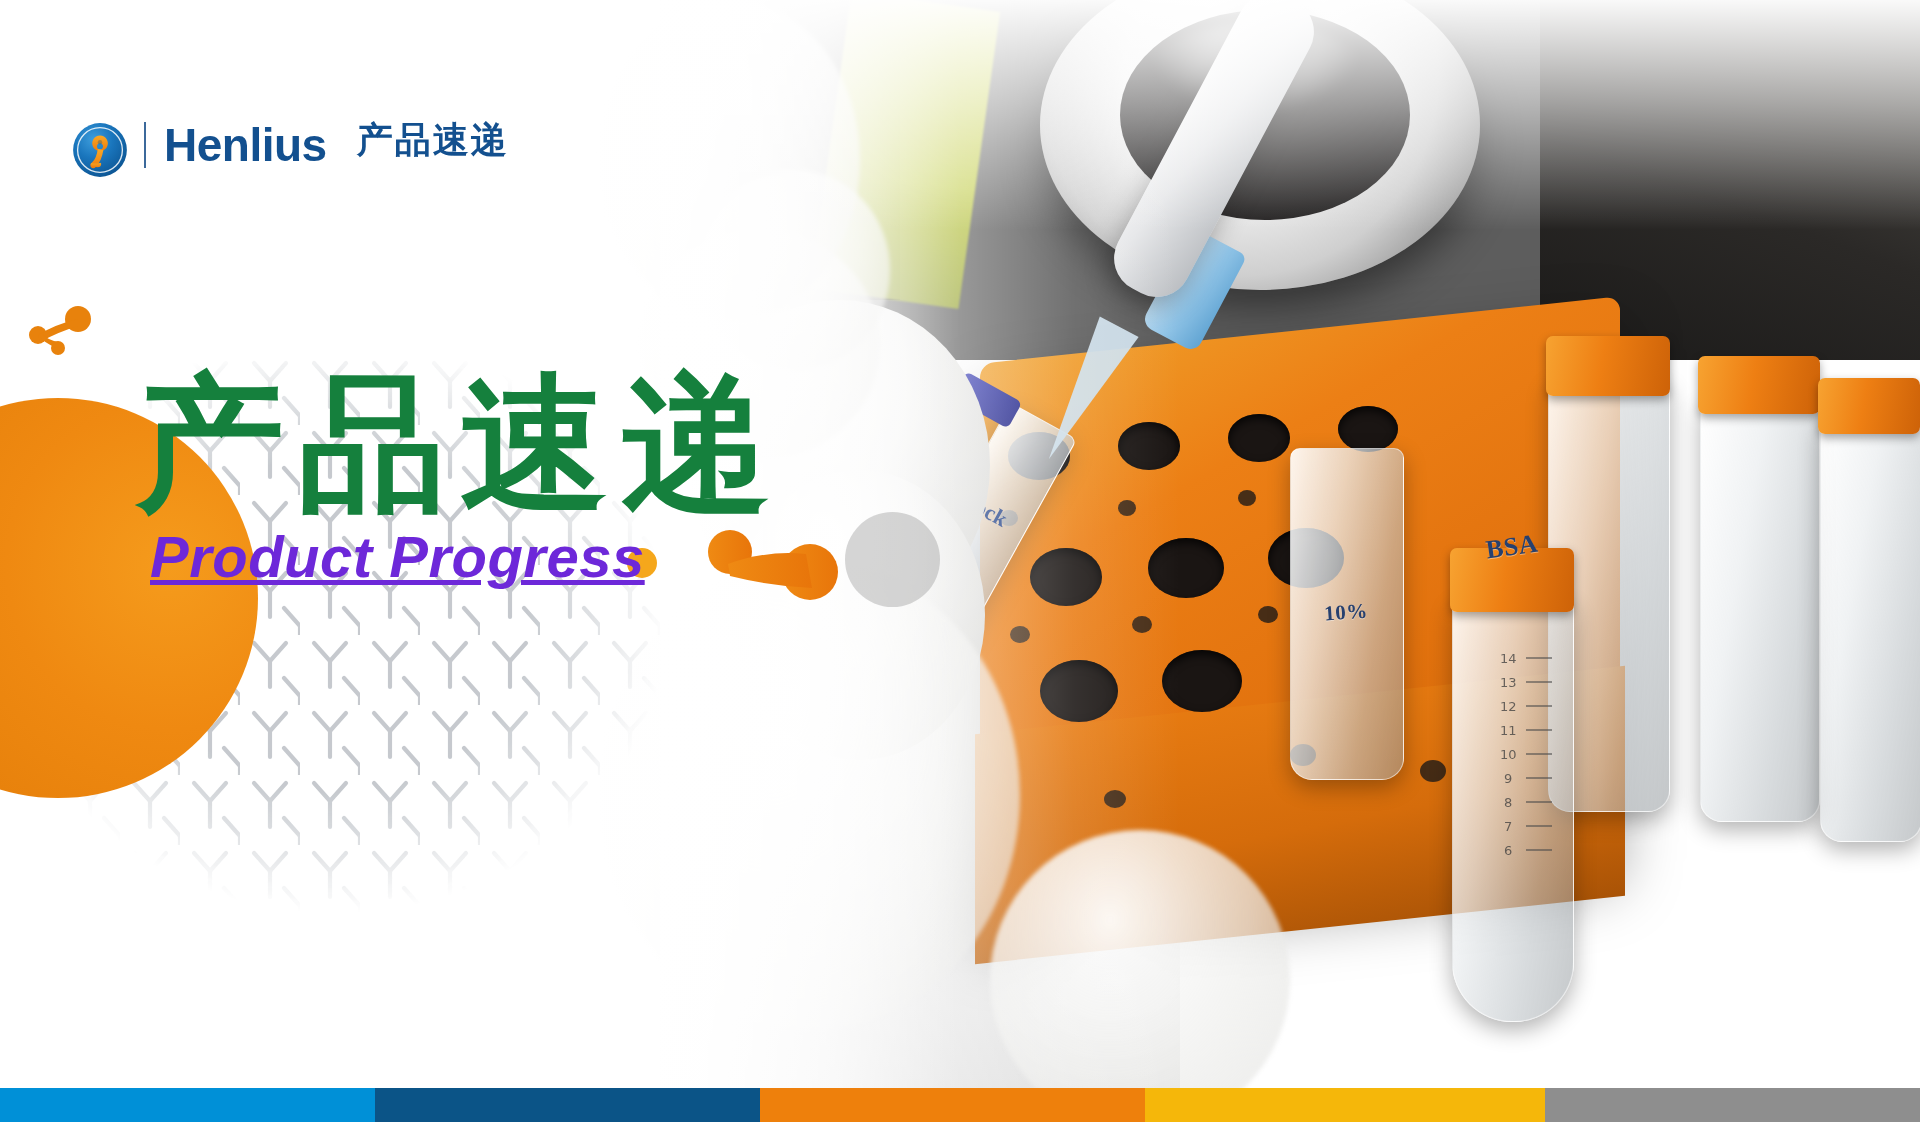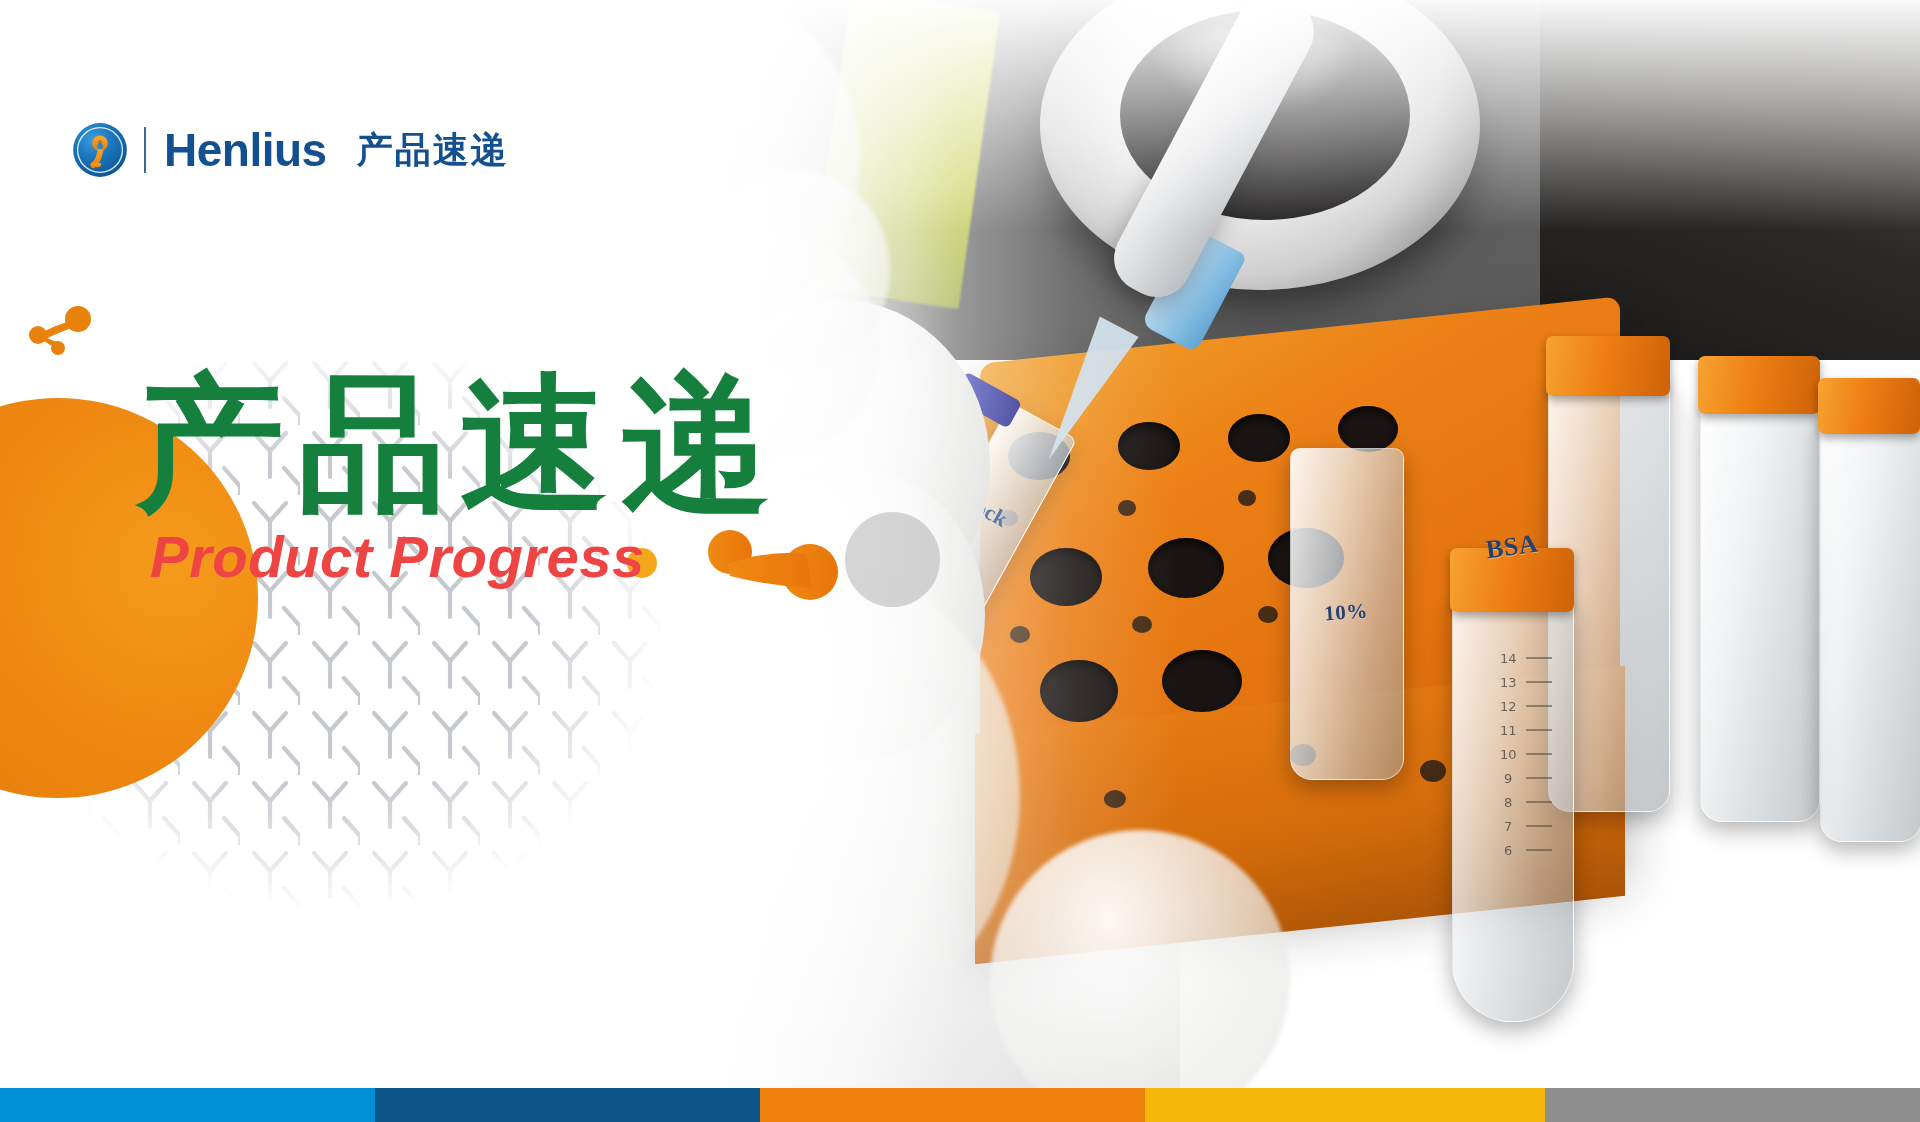--- a/index.html
+++ b/index.html
@@ -104,34 +104,34 @@
      background:radial-gradient(circle at 78% 42%,#f59b1c 0%,#ef8911 42%,#e8820c 72%,#df7a0a 100%);}
 
   
   .mol-sm{position:absolute;left:28px;top:306px;width:66px;height:50px;}
   .mol-lg{position:absolute;left:700px;top:530px;width:140px;height:74px;}
   .dot-gold{position:absolute;left:627px;top:548px;width:30px;height:30px;border-radius:50%;background:#f5a71b;}
   .dot-grey{position:absolute;left:845px;top:512px;width:95px;height:95px;border-radius:50%;
      background:rgba(152,152,152,.40);}
 
   
-  .logo{position:absolute;left:72px;top:122px;display:flex;align-items:center;gap:0;}
+  .logo{position:absolute;left:72px;top:122px;display:flex;gap:0;}
   .logo-mark{width:56px;height:56px;flex:0 0 56px;}
   .logo-div{width:2px;height:46px;background:#1a4f8a;margin:0 18px 0 16px;opacity:.85;}
   .logo-en{font-size:46px;font-weight:700;color:#13508f;letter-spacing:-.5px;line-height:1;
      font-family:"Liberation Sans","DejaVu Sans",sans-serif;}
   .logo-cn{font-size:36px;font-weight:700;color:#13508f;margin-left:30px;line-height:1;
      letter-spacing:2px;font-family:"DejaVu Sans","Liberation Sans",sans-serif;}
 
   .title-cn{position:absolute;left:136px;top:370px;font-size:148px;line-height:1;font-weight:700;
      color:#15803d;letter-spacing:14px;white-space:nowrap;
      font-family:Liberation Sans, sans-serif;}
   .title-en{position:absolute;left:150px;top:528px;font-size:58px;line-height:1;font-weight:700;
-     font-style:italic;color:#ef4444;letter-spacing:.5px;white-space:nowrap;
-     font-family:"Liberation Sans","DejaVu Sans",sans-serif;}
+     font-style:italic;color:#6d28d9;letter-spacing:.5px;white-space:nowrap;
+     font-family:"Liberation Sans","DejaVu Sans",sans-serif;text-decoration:underline;}
 
   
   .bottombar{position:absolute;left:0;bottom:0;width:1920px;height:34px;display:flex;}
   .bottombar span{display:block;height:100%;}
 </style>
 </head>
 <body>
 
 <div id="slide">
 

